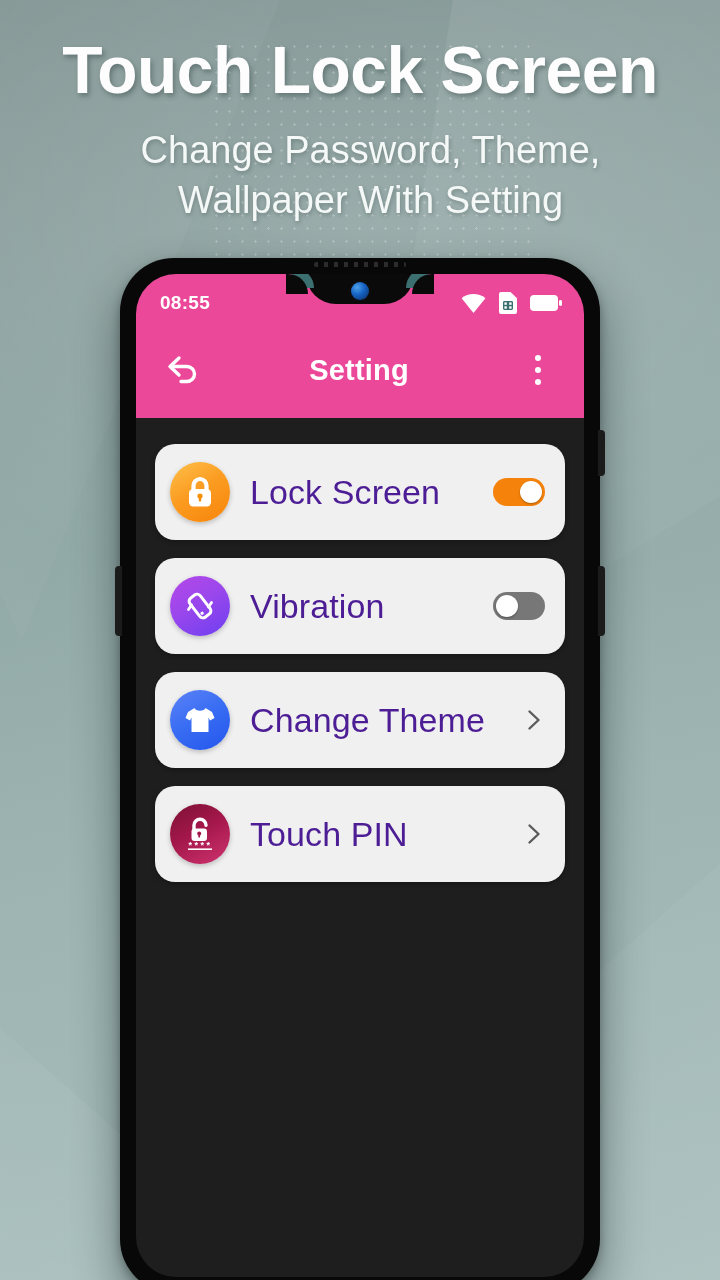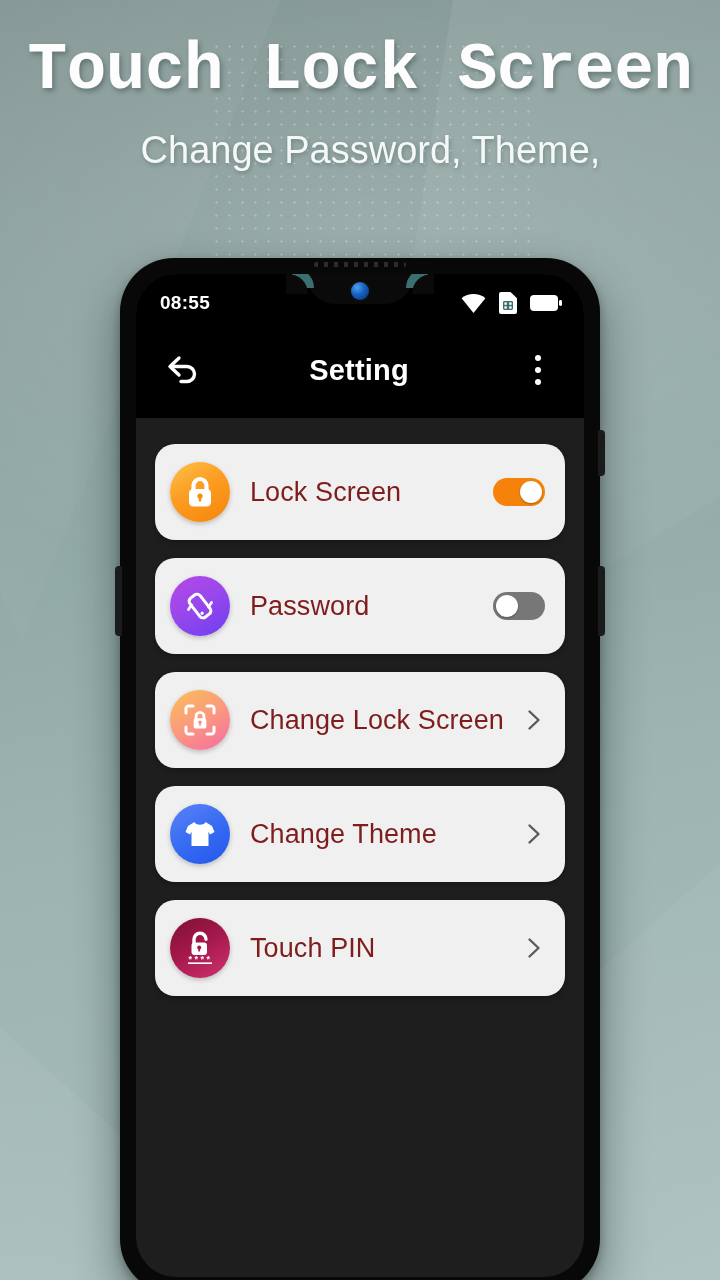--- a/index.html
+++ b/index.html
@@ -44,21 +44,20 @@
     opacity:.75;
   }
 
   
   #promo{ position:absolute; left:0; top:0; width:720px; text-align:center; }
   #promo-title{
     margin-top:36px;
     font-size:66px; font-weight:bold; color:#fdfdfd; letter-spacing:-0.5px;
     text-shadow:2px 3px 5px rgba(20,40,40,.35);
     line-height:1.05;
-    font-family:Liberation Mono, monospace;
   }
   #promo-sub{
     margin-top:20px;
     font-size:38px; font-weight:normal; color:#f4f8f7; line-height:1.32;
     text-shadow:1px 2px 4px rgba(20,40,40,.28);
     padding-left:21px;
   }
 
   
   #phone{
@@ -105,21 +104,21 @@
   #camera-lens{
     position:absolute; left:50%; top:8px; transform:translateX(-50%);
     width:18px; height:18px; border-radius:50%;
     background:radial-gradient(circle at 34% 30%, #4da2e8 0%, #1663c4 42%, #0b2c63 100%);
     box-shadow:0 0 0 2px #0d0d0d;
   }
 
   
   #appbar{
     position:relative; z-index:3;
-    height:144px; background:#000000;
+    height:144px; background:#ec4899;
     color:#fff;
   }
   #statusbar{
     height:48px; display:flex; align-items:center;
     padding:10px 22px 0 24px;
   }
   #status-time{ font-size:19px; font-weight:bold; letter-spacing:.3px; }
   #status-icons{ margin-left:auto; display:flex; align-items:center; gap:13px; }
   .sbar-ico{ display:block; }
 
@@ -145,21 +144,21 @@
     height:96px; background:#f0f0f0; border-radius:20px;
     display:flex; align-items:center; padding:0 20px 0 15px;
     box-shadow:0 2px 5px rgba(0,0,0,.28);
   }
   .row-icon{
     width:60px; height:60px; border-radius:50%; flex:0 0 60px;
     display:flex; align-items:center; justify-content:center;
     box-shadow:0 2px 5px rgba(0,0,0,.22);
   }
   .row-label{
-    margin-left:20px; font-size:27px; color:#7f1d1d; letter-spacing:.1px;
+    margin-left:20px; font-size:34px; color:#4c1d95; letter-spacing:.1px;text-align:center;
   }
   .row-trailing{ margin-left:auto; display:flex; align-items:center; }
 
   .toggle{ width:52px; height:28px; border-radius:14px; position:relative; }
   .toggle.on { background:#f5820b; }
   .toggle.off{ background:#777777; }
   .toggle .knob{
     position:absolute; top:3px; width:22px; height:22px; border-radius:50%;
     background:#fff; box-shadow:0 1px 2px rgba(0,0,0,.3);
   }
@@ -184,20 +183,21 @@
   <div id="bg-tri-2"></div>
   <div id="bg-tri-3"></div>
   <div id="bg-tri-4"></div>
   <div id="bg-dots"></div>
 </div>
 
 <div id="promo">
   <div id="promo-title">Touch Lock Screen</div>
   <div id="promo-sub">
     <div>Change Password, Theme,</div>
+    <div>Wallpaper With Setting</div>
   </div>
 </div>
 
 <div id="phone">
 
   <div id="speaker-grille"></div>
   <div class="side-btn" id="btn-power"></div>
   <div class="side-btn" id="btn-vol"></div>
   <div class="side-btn" id="btn-left"></div>
 
@@ -269,51 +269,29 @@
         <div class="row-icon g-vib">
           <svg width="34" height="34" viewBox="0 0 34 34">
             <g transform="rotate(-38 17 17)">
               <rect x="10.5" y="5" width="13" height="24" rx="4" fill="none" stroke="#ffffff" stroke-width="3"></rect>
               <circle cx="14.2" cy="24" r="1.7" fill="#ffffff"></circle>
             </g>
             <path d="M5.5 20.5 L8.5 16" stroke="#ffffff" stroke-width="2.8" stroke-linecap="round"></path>
             <path d="M25.5 18 L28.5 13.5" stroke="#ffffff" stroke-width="2.8" stroke-linecap="round"></path>
           </svg>
         </div>
-        <div class="row-label">Password</div>
+        <div class="row-label">Vibration</div>
         <div class="row-trailing">
           <div class="toggle off">
             <div class="knob"></div>
           </div>
         </div>
       </div>
 
 
-      <div class="row">
-        <div class="row-icon g-change">
-          <svg width="34" height="34" viewBox="0 0 34 34">
-            <g fill="none" stroke="#ffffff" stroke-width="3" stroke-linecap="round">
-              <path d="M3 10 V5.5 a2.5 2.5 0 0 1 2.5 -2.5 H10"></path>
-              <path d="M24 3 h4.5 a2.5 2.5 0 0 1 2.5 2.5 V10"></path>
-              <path d="M31 24 v4.5 a2.5 2.5 0 0 1 -2.5 2.5 H24"></path>
-              <path d="M10 31 H5.5 a2.5 2.5 0 0 1 -2.5 -2.5 V24"></path>
-            </g>
-            <path d="M13 16 V13.4 a4 4 0 0 1 8 0 V16" fill="none" stroke="#ffffff" stroke-width="2.8"></path>
-            <rect x="10.6" y="15.2" width="12.8" height="10.4" rx="2.6" fill="#ffffff"></rect>
-            <circle cx="17" cy="19.3" r="1.7" fill="#f88f8f"></circle>
-            <rect x="16.2" y="19.3" width="1.6" height="3.4" fill="#f88f8f"></rect>
-          </svg>
-        </div>
-        <div class="row-label">Change Lock Screen</div>
-        <div class="row-trailing">
-          <svg class="chevron" viewBox="0 0 22 22">
-            <path d="M6.5 2.5 L15.5 11 L6.5 19.5" fill="none" stroke="#5a5a5a" stroke-width="2.4" stroke-linecap="round" stroke-linejoin="round"></path>
-          </svg>
-        </div>
-      </div>
 
       <div class="row">
         <div class="row-icon g-theme">
           <svg width="34" height="32" viewBox="0 0 34 32">
             <path d="M11.5 4 L5 8 L2.5 14 L7 16.5 L8.5 13.5 V28 H25.5 V13.5 L27 16.5 L31.5 14 L29 8 L22.5 4 C21.5 7.6 12.5 7.6 11.5 4 Z" fill="#ffffff"></path>
           </svg>
         </div>
         <div class="row-label">Change Theme</div>
         <div class="row-trailing">
           <svg class="chevron" viewBox="0 0 22 22">

